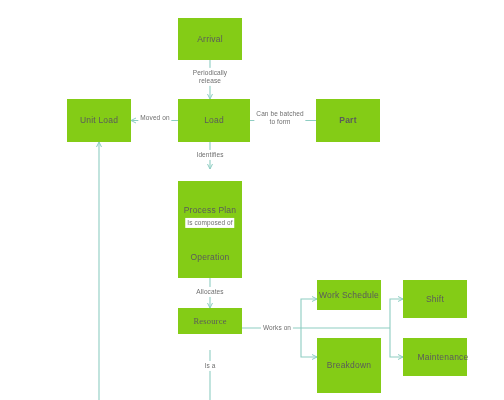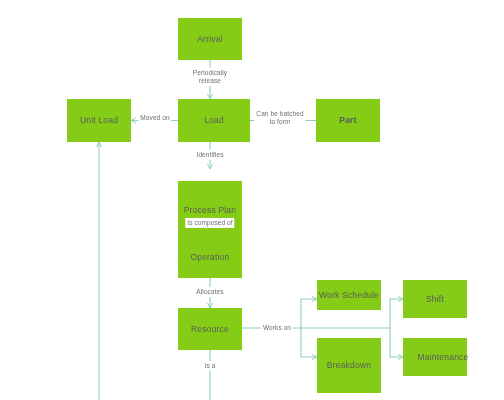--- a/index.html
+++ b/index.html
@@ -114,21 +114,21 @@
   </div>
 
   <div class="node" style="left:178px; top:174px; width:64px; height:58px;margin-top:7px;">
     <span class="node-label">Process Plan</span>
   </div>
 
   <div class="node" style="left:178px; top:236px; width:64px; height:42px;">
     <span class="node-label">Operation</span>
   </div>
 
-  <div class="node" style="left:178px; top:308px; width:64px; height:42px;">
+  <div class="node" style="left:178px; top:308px; width:64px; height:26px;font-family:Liberation Serif, serif;">
     <span class="node-label">Resource</span>
   </div>
 
   <div class="node" style="left:317px; top:280px; width:64px; height:30px;">
     <span class="node-label">Work Schedule</span>
   </div>
 
   <div class="node" style="left:317px; top:338px; width:64px; height:55px;">
     <span class="node-label">Breakdown</span>
   </div>

